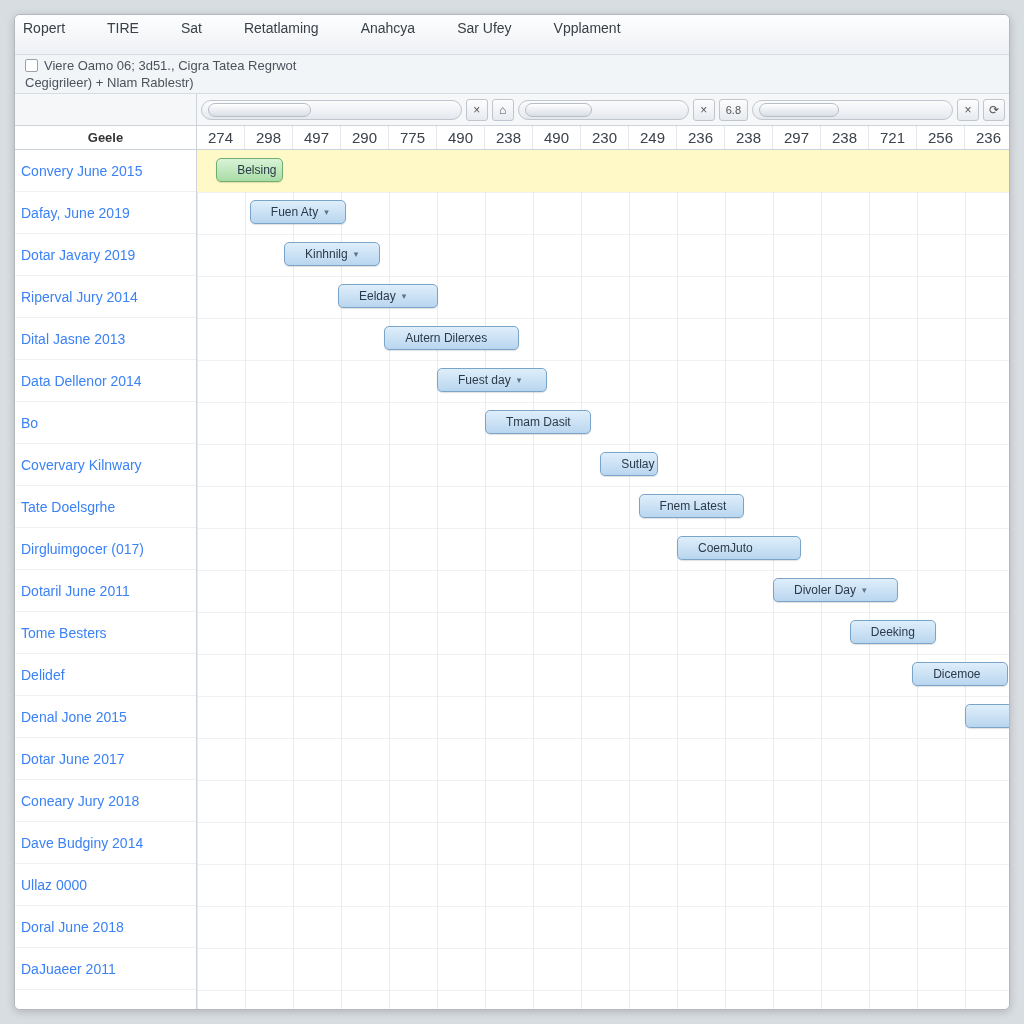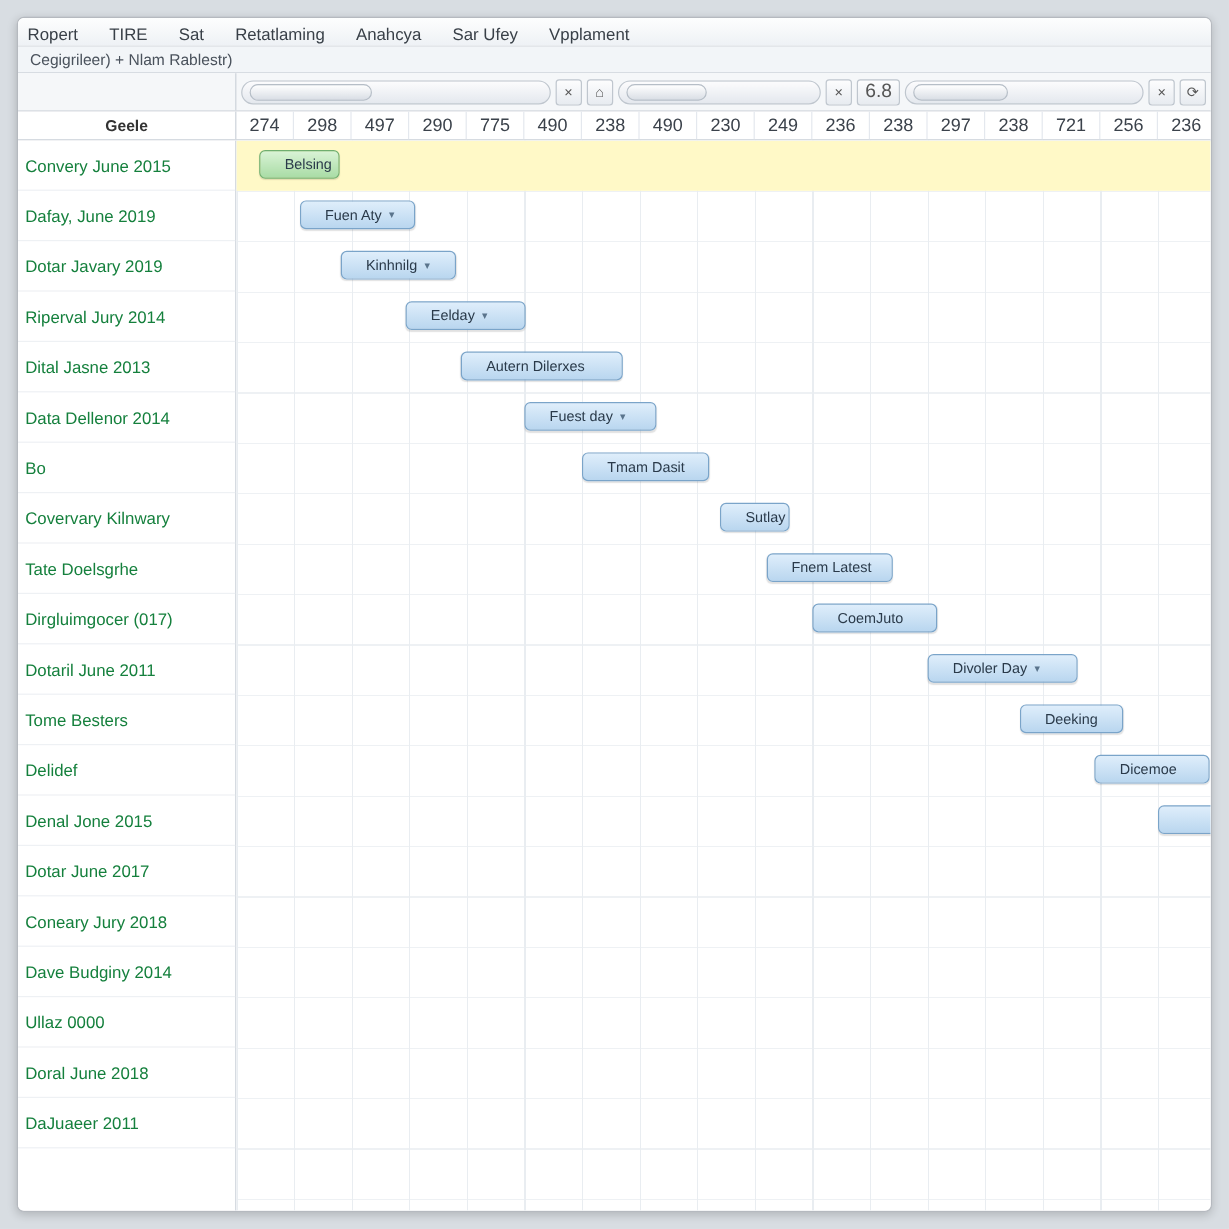--- a/index.html
+++ b/index.html
@@ -25,22 +25,22 @@
     border-radius: 6px;
     box-shadow: 0 2px 8px rgba(0,0,0,.18);
     overflow: hidden;
     display: flex;
     flex-direction: column;
   }
   
   .menubar {
     display: flex;
     align-items: center;
-    padding: 3px 8px 0 4px;
-    gap: 18px;
+    padding: 3px 8px 16px 4px;
+    gap: 34px;
     border-bottom: 1px solid #d7dce2;
     background: linear-gradient(#fdfefe,#eef1f5);
   }
   .menubar .menu-item {
     padding: 2px 4px;
     color: #394048;
     font-size: 14px;
     cursor: default;
   }
   .subbar {
@@ -90,21 +90,21 @@
   .squarebtn {
     width:22px;height:22px;border:1px solid #bfc6ce;border-radius:3px;
     background:linear-gradient(#fdfdfe,#e7ebf0);
     display:flex;align-items:center;justify-content:center;
     font-size:12px; color:#555;
   }
   .numbox {
     height:22px;border:1px solid #bfc6ce;border-radius:3px;
     background:linear-gradient(#fdfdfe,#e7ebf0);
     display:flex;align-items:center;justify-content:center;
-    font-size:16px; color:#555; padding:0 6px;
+    font-size:11px; color:#555; padding:0 6px;
   }
 
   
   .colhdr {
     display:flex;
     border-bottom:1px solid #cdd3da;
     background:#fff;
     height:24px;
   }
   .colhdr .corner {
@@ -133,21 +133,21 @@
     width:182px; flex:0 0 182px;
     border-right:1px solid #cdd3da;
     background:#fff;
   }
   .rowlabels .rl {
     height:42px;
     display:flex; align-items:center;
     padding:0 8px 0 6px;
     border-bottom:1px solid #eef1f4;
     font-size:14px;
-    color:#15803d;
+    color:#3b82f6;
     white-space:nowrap; overflow:hidden; text-overflow:ellipsis;
   }
 
   .grid {
     flex:1; position:relative; overflow:hidden;
     background:
       repeating-linear-gradient(to right, #e9edf1 0, #e9edf1 1px, transparent 1px, transparent 48px),
       repeating-linear-gradient(to bottom, #eef1f4 0, #eef1f4 1px, transparent 1px, transparent 42px),
       #ffffff;
   }
@@ -183,20 +183,24 @@
       <div class="menu-item">Ropert</div>
       <div class="menu-item">TIRE</div>
       <div class="menu-item">Sat</div>
       <div class="menu-item">Retatlaming</div>
       <div class="menu-item">Anahcya</div>
       <div class="menu-item">Sar Ufey</div>
       <div class="menu-item">Vpplament</div>
     </div>
 
   <div class="subbar">
+    <div class="row">
+      <span class="chk"></span>
+      <span>Viere Oamo   06; 3d51.,   Cigra Tatea Regrwot</span>
+    </div>
     <div class="row">
       <span>Cegigrileer) + Nlam Rablestr)</span>
     </div>
   </div>
 
   <div class="header-strip">
     <div class="header-left"></div>
     <div class="header-right">
       <div class="hscroll" style="flex:1.3">
           <div class="thumb"></div>
@@ -318,21 +322,21 @@
           <div class="bar" style="left: 403.2px; width: 58px;">
             <span>Sutlay</span>
           </div>
         </div>
         <div class="row">
           <div class="bar" style="left: 441.6px; width: 105.6px;">
             <span>Fnem Latest</span>
           </div>
         </div>
         <div class="row">
-          <div class="bar" style="left: 480px; width: 104px;">
+          <div class="bar" style="left: 480px; width: 124px;">
             <span>CoemJuto</span>
           </div>
         </div>
         <div class="row">
           <div class="bar" style="left: 576px; width: 124.8px;">
             <span>Divoler Day</span>
             <span class="caret">▾</span>
           </div>
         </div>
         <div class="row">

